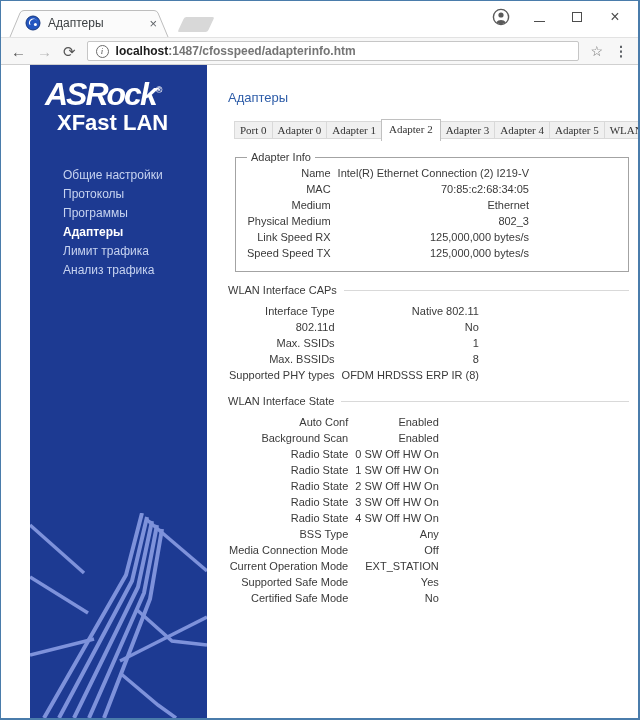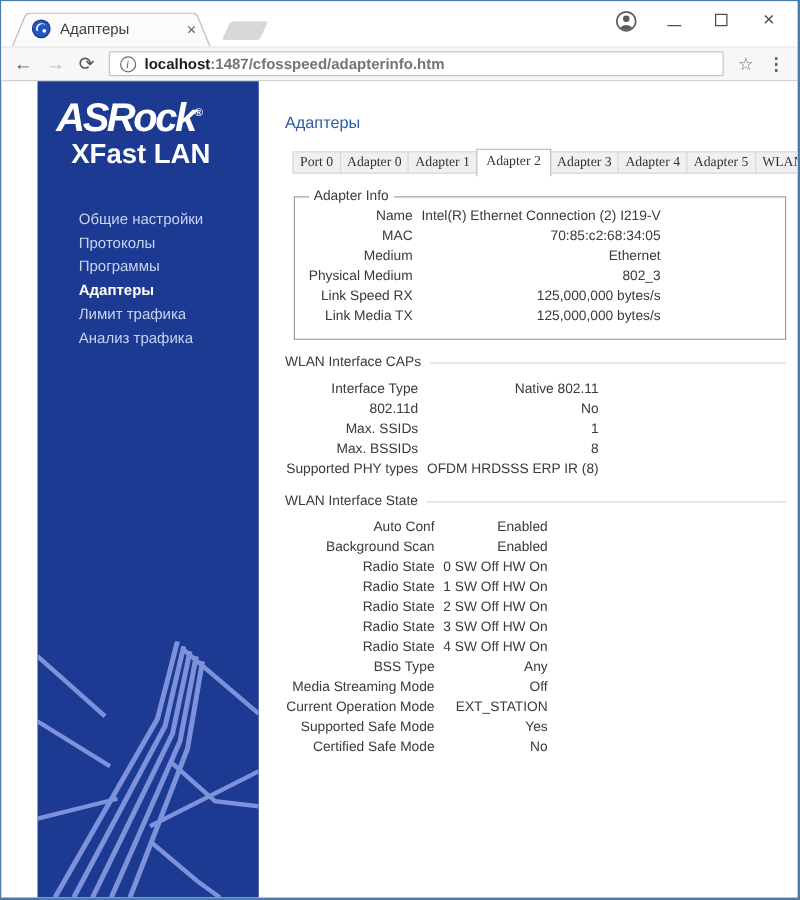--- a/index.html
+++ b/index.html
@@ -216,21 +216,21 @@
               <span class="kv-label">Physical Medium</span>
               <span class="kv-value">802_3</span>
             </div>
 
             <div class="kv-row">
               <span class="kv-label">Link Speed RX</span>
               <span class="kv-value">125,000,000 bytes/s</span>
             </div>
 
             <div class="kv-row">
-              <span class="kv-label">Link Media TX</span>
+              <span class="kv-label">Speed Speed TX</span>
               <span class="kv-value">125,000,000 bytes/s</span>
             </div>
           </div>
       </fieldset>
 
       <div class="sect-head">
         <span class="sect-title">WLAN Interface CAPs</span>
         <span class="sect-line"></span>
       </div>
       <div class="kv">
@@ -301,21 +301,21 @@
             <span class="kv-label">Radio State</span>
             <span class="kv-value">4 SW Off HW On</span>
           </div>
 
           <div class="kv-row">
             <span class="kv-label">BSS Type</span>
             <span class="kv-value">Any</span>
           </div>
 
           <div class="kv-row">
-            <span class="kv-label">Media Streaming Mode</span>
+            <span class="kv-label">Media Connection Mode</span>
             <span class="kv-value">Off</span>
           </div>
 
           <div class="kv-row">
             <span class="kv-label">Current Operation Mode</span>
             <span class="kv-value">EXT_STATION</span>
           </div>
 
           <div class="kv-row">
             <span class="kv-label">Supported Safe Mode</span>

